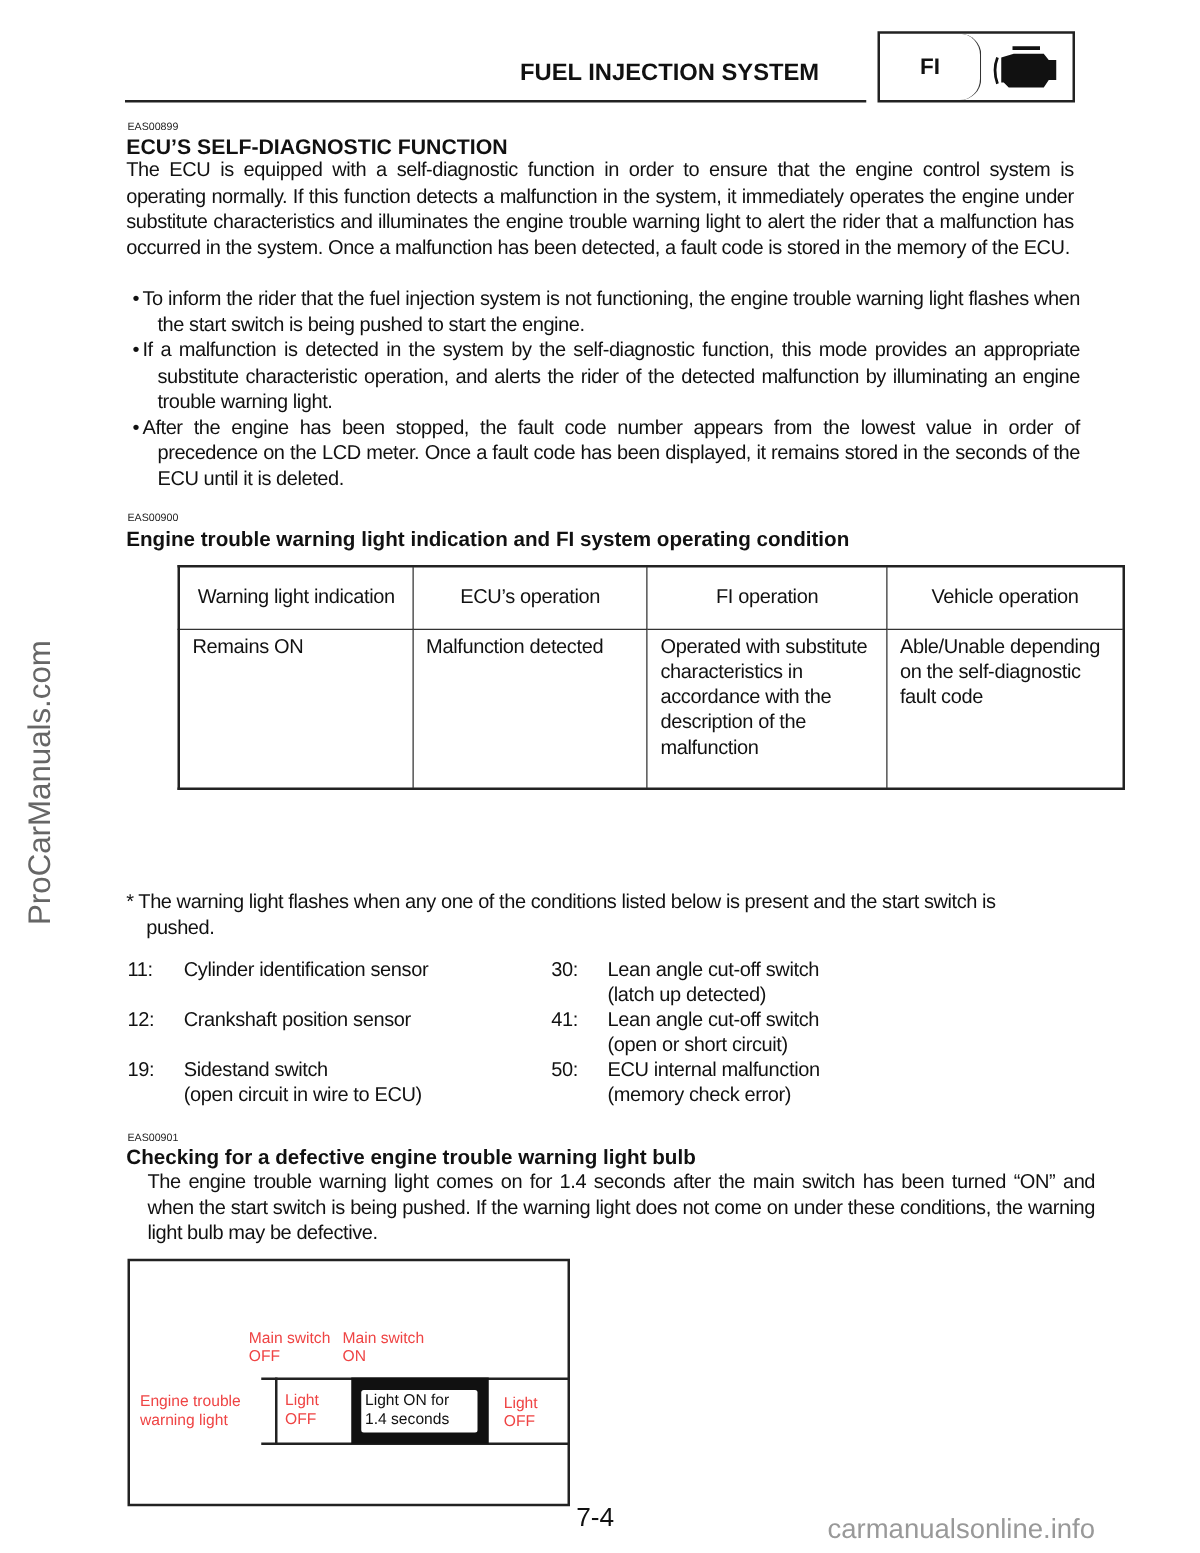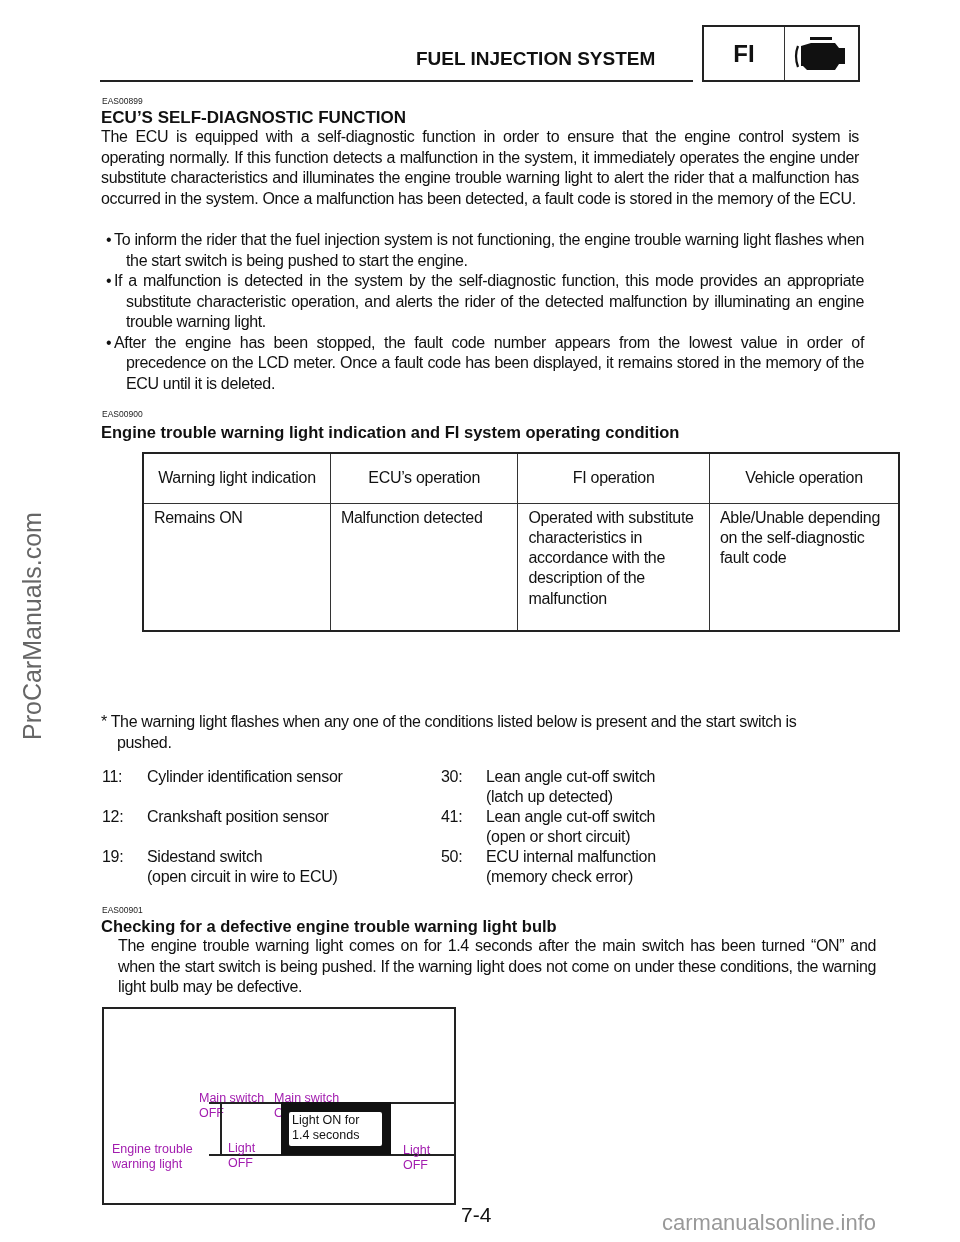--- a/index.html
+++ b/index.html
@@ -12,21 +12,21 @@
     }
     .header-rule {
       position: absolute; left: 100px; top: 80px; width: 593px; height: 2px; background: #222;
     }
     .header-box {
       position: absolute; left: 702px; top: 25px; width: 158px; height: 57px;
       border: 2px solid #222; display: flex;
     }
     .header-box .fi {
       width: 81px; border-right: 1.5px solid #333; display: flex; align-items: center; justify-content: center;
-      font-size: 24px; font-weight: bold;
+      font-size: 18px; font-weight: bold; border-radius: 17px;
     }
     .header-box .icon { flex: 1; display: flex; align-items: center; justify-content: center; }
     .sidemark-wrap { position: absolute; left: 14px; top: 510px; width: 36px; height: 230px; }
     .sidemark-wrap span {
       position: absolute; left: 0; bottom: 0; transform-origin: left bottom;
       transform: rotate(-90deg) translate(0, 100%);
       font-size: 25px; color: #666; white-space: nowrap; display: block; width: 230px; line-height: 36px;
     }
 
     .code { position: absolute; left: 102px; font-size: 8.5px; color: #222; }
@@ -61,21 +61,21 @@
     .faults .item { display: flex; margin-bottom: 0; }
     .faults .num { width: 45px; }
     .faults .txt { }
     .faults.left { left: 102px; }
     .faults.right { left: 441px; }
 
     .figure {
       position: absolute; left: 102px; top: 1007px; width: 354px; height: 198px;
       border: 2px solid #222;
     }
-    .fig-lbl { position: absolute; font-size: 12.5px; line-height: 15px; color: #a21caf; margin-top: 28px; }
+    .fig-lbl { position: absolute; font-size: 12.5px; line-height: 15px; color: #ef4444; }
     .fig-line-top { position: absolute; left: 105px; top: 93px; width: 247px; height: 1.5px; background: #222; }
     .fig-line-bot { position: absolute; left: 105px; top: 145px; width: 247px; height: 1.5px; background: #222; }
     .fig-vline { position: absolute; left: 116px; top: 93px; width: 1.5px; height: 53px; background: #222; }
     .fig-black { position: absolute; left: 177px; top: 93px; width: 110px; height: 53px; background: #111; }
     .fig-inner {
       position: absolute; left: 185px; top: 103px; width: 93px; height: 34px; background: #fff;
       border-radius: 2px; font-size: 12.5px; line-height: 15px; padding: 1px 0 0 3px;
     }
 
     .pagenum {
@@ -102,21 +102,21 @@
 <div class="sidemark-wrap">
   <span>ProCarManuals.com</span>
 </div>
 
 <div class="code" style="top:96px;">EAS00899</div>
 <div class="h1" style="top:108px;">ECU’S SELF-DIAGNOSTIC FUNCTION</div>
 <div class="para" style="top:127px;">The ECU is equipped with a self-diagnostic function in order to ensure that the engine control system is operating normally. If this function detects a malfunction in the system, it immediately operates the engine under substitute characteristics and illuminates the engine trouble warning light to alert the rider that a malfunction has occurred in the system. Once a malfunction has been detected, a fault code is stored in the memory of the ECU.</div>
 <div class="bullets" style="top:230px;">
   <div class="b"><span class="dot">•</span><span>To inform the rider that the fuel injection system is not functioning, the engine trouble warning light flashes when the start switch is being pushed to start the engine.</span></div>
   <div class="b"><span class="dot">•</span><span>If a malfunction is detected in the system by the self-diagnostic function, this mode provides an appropriate substitute characteristic operation, and alerts the rider of the detected malfunction by illuminating an engine trouble warning light.</span></div>
-  <div class="b"><span class="dot">•</span><span>After the engine has been stopped, the fault code number appears from the lowest value in order of precedence on the LCD meter. Once a fault code has been displayed, it remains stored in the memory of the ECU until it is deleted.</span></div>
+  <div class="b"><span class="dot">•</span><span>After the engine has been stopped, the fault code number appears from the lowest value in order of precedence on the LCD meter. Once a fault code has been displayed, it remains stored in the seconds of the ECU until it is deleted.</span></div>
 </div>
 
 <div class="code" style="top:409px;">EAS00900</div>
 <div class="h2" style="top:423px;">Engine trouble warning light indication and FI system operating condition</div>
 
 <table class="diag">
   <colgroup>
     <col style="width:188px">
       <col style="width:188px">
       <col style="width:192px">

